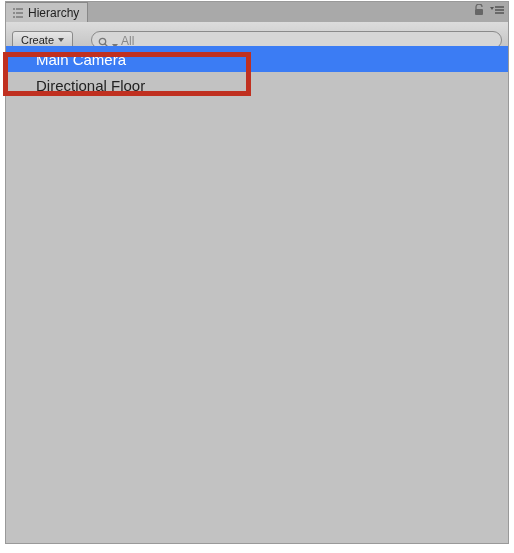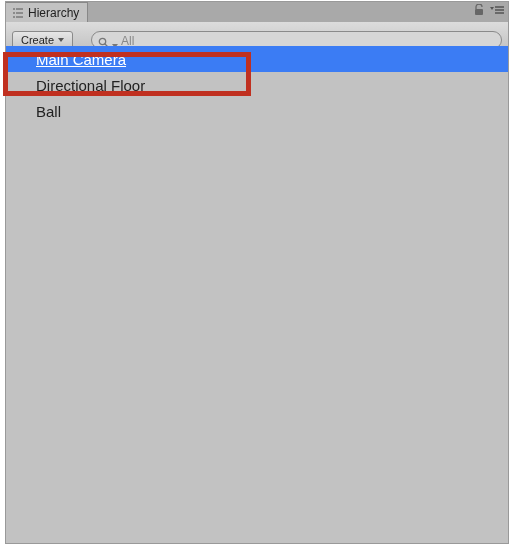--- a/index.html
+++ b/index.html
@@ -112,21 +112,20 @@
   display: flex;
   align-items: center;
   padding-left: 30px;
   font-size: 15px;
   color: #222;
   cursor: pointer;
 }
 .item.selected {
   background: #3b7cf4;
   color: #ffffff;
-  text-decoration: underline;
 }
 .highlight-box {
   position: absolute;
   left: 3px;
   top: 52px;
   width: 248px;
   height: 44px;
   border: 5px solid #c03020;
   pointer-events: none;
 }
@@ -185,20 +184,17 @@
     </div>
   </div>
 
   <div class="list" id="list">
       <div class="item selected">
         <span>Main Camera</span>
       </div>
       <div class="item">
         <span>Directional Floor</span>
       </div>
-      <div class="item">
-        <span>Ball</span>
-      </div>
     </div>
 
 </div>
 
 <div class="highlight-box"></div>
 
 </body></html>

